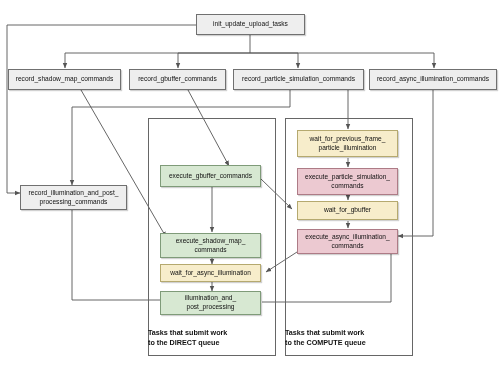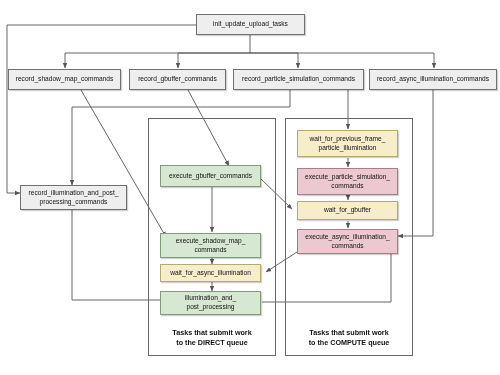--- a/index.html
+++ b/index.html
@@ -2,21 +2,21 @@
 <html><head>
 <meta charset="utf-8">
 <style>
   html,body{margin:0;padding:0;background:#ffffff;}
   body{width:500px;height:375px;overflow:hidden;
        font-family:"Liberation Sans","DejaVu Sans",sans-serif;}
   #stage{position:relative;width:500px;height:375px;}
   svg#wires{position:absolute;left:0;top:0;width:500px;height:375px;overflow:visible;}
 
   .grp{position:absolute;border:1px solid #666;background:transparent;box-sizing:border-box;}
-  .grp-label{position:absolute;left:0;right:0;text-align:center;
+  .grp-label{position:absolute;left:0;right:0;text-align:left;
              font-size:7.2px;font-weight:bold;color:#111;line-height:1.35;
              white-space:pre-line;}
 
   .node{position:absolute;box-sizing:border-box;display:flex;align-items:center;
         justify-content:center;text-align:center;border:1px solid #666;
         font-size:6.6px;color:#111;line-height:1.3;white-space:pre-line;
         box-shadow:1.2px 1.2px 0 rgba(0,0,0,.18);padding:1px 2px;}
   .n-grey{background:#eeeeee;border-color:#707070;}
   .n-green{background:#d7e8d2;border-color:#7f9b79;}
   .n-yellow{background:#f7edcb;border-color:#b5a96f;}

